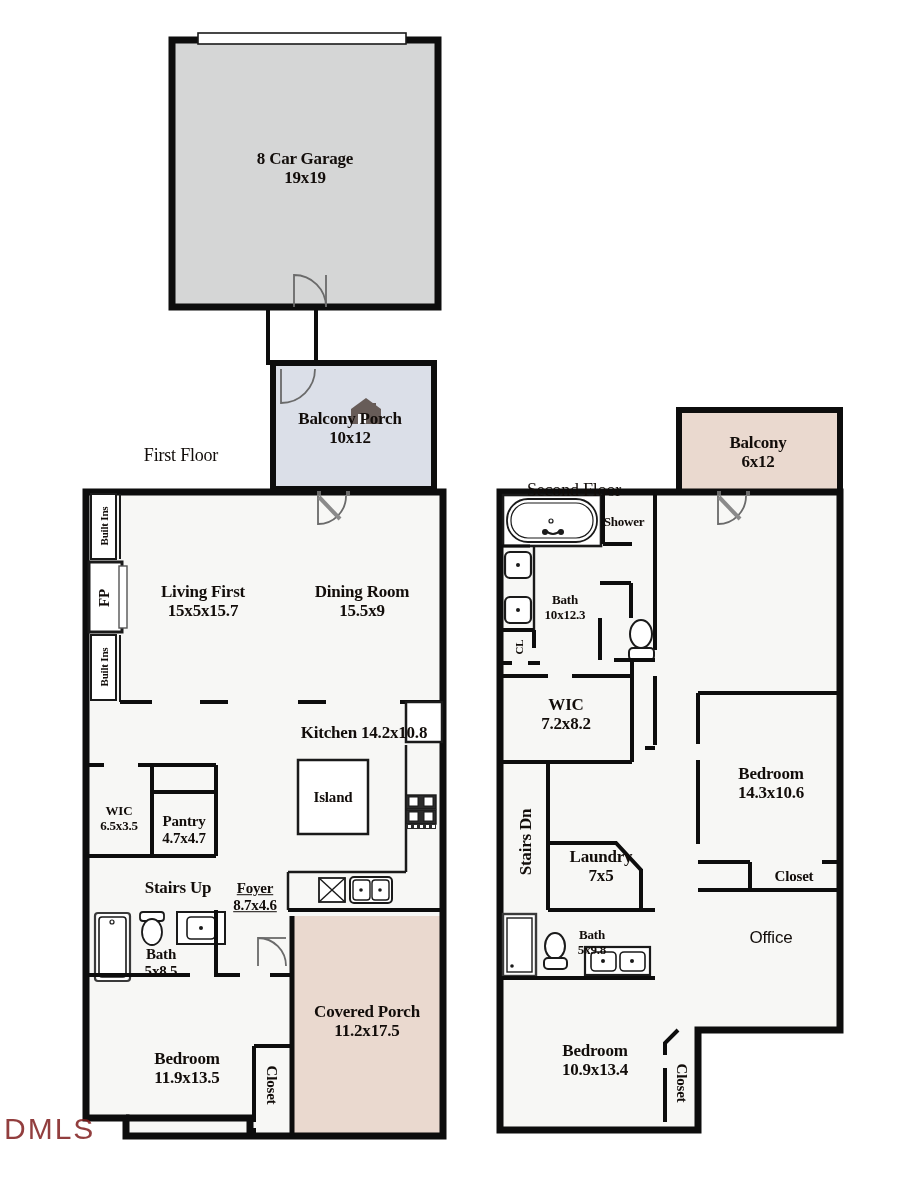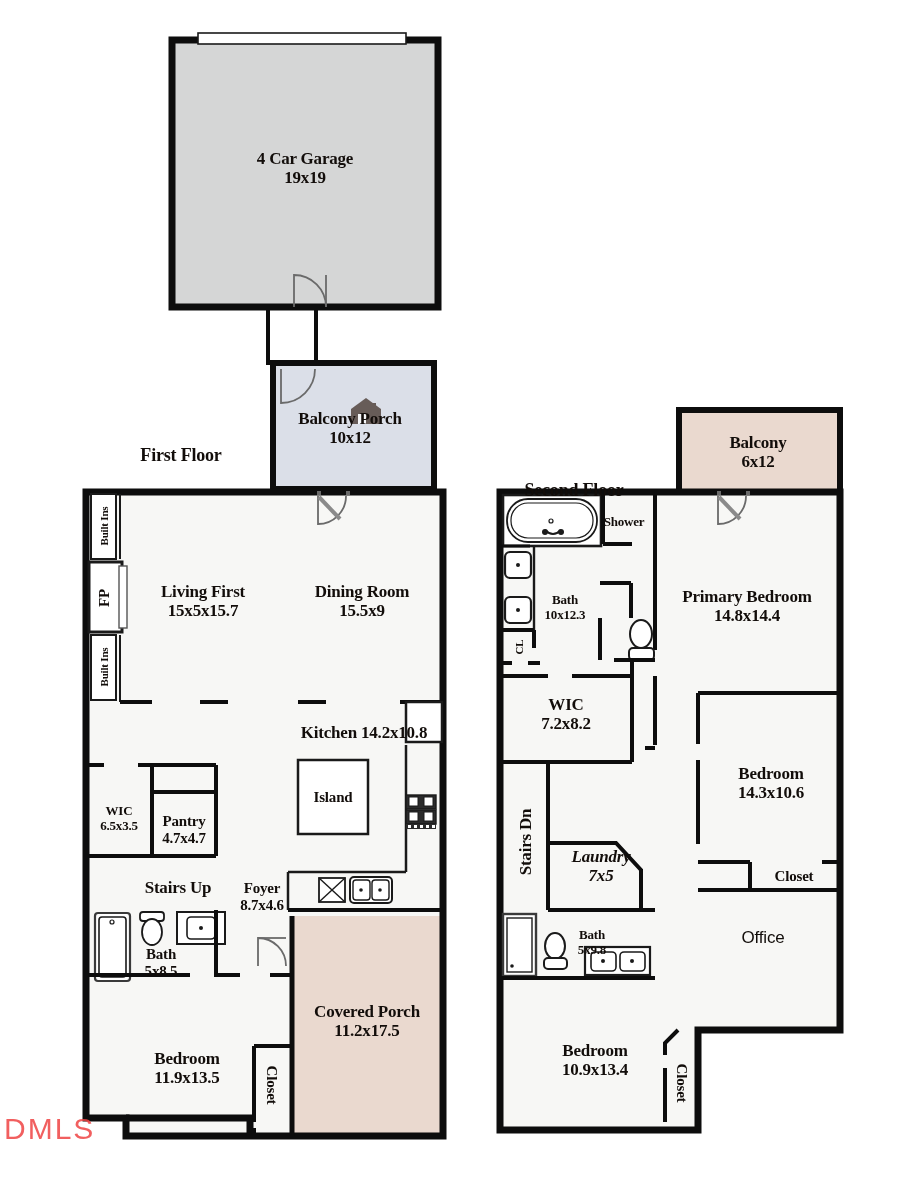--- a/index.html
+++ b/index.html
@@ -34,46 +34,47 @@
     font-weight: bold;
     color: #120d0a;
     text-align: center;
     line-height: 1.12;
     white-space: nowrap;
     letter-spacing: -0.2px;
   }
   .lbl.sans {
     font-family: "Liberation Sans", "DejaVu Sans", sans-serif;
     font-weight: normal;
+    margin-left: 8px;
   }
   .lbl .d2 { display: block; }
   .vert {
     transform-origin: 50% 50%;
   }
   .rot90  { transform: translate(-50%,-50%) rotate(-90deg); }
   .rot270 { transform: translate(-50%,-50%) rotate(90deg); }
   .ctr    { transform: translate(-50%,-50%); }
 
   .floor-title {
     font-size: 18px;
-    font-weight: bold;
+    font-weight: normal;
   }
   .room-name  { font-size: 17px; }
   .room-small { font-size: 13px; margin-top: 8px; }
   .room-tiny  { font-size: 11px; }
   .room-mid   { font-size: 15px; }
 
   #watermark-dmls {
     position: absolute;
     left: 4px;
     top: 1112px;
     font-family: "Liberation Sans", "DejaVu Sans", sans-serif;
     font-size: 30px;
     letter-spacing: 2px;
-    color: #ef4444;
+    color: #7f1d1d;
     font-weight: 300;
     opacity: 0.85;
     user-select: none;
   }
 </style>
 </head>
 <body>
 
 <div id="plan-root">
 
@@ -337,21 +338,21 @@
       <path d="M 351 409 L 366 398 L 381 409 L 381 424 L 351 424 Z" fill="#3b2a22" stroke="none"></path>
       <path d="M 358 424 L 358 414 L 366 414 L 366 424 Z" fill="#ffffff"></path>
       <rect x="371" y="403" width="5" height="8" fill="#3b2a22"></rect>
     </g>
 
   </svg>
 
   <div class="lbl floor-title ctr" style="left:181px; top:455px;">First Floor</div>
 
   <div class="lbl room-name ctr" style="left:305px; top:168px;">
-    <span>4 Car Garage</span>
+    <span>8 Car Garage</span>
     <span class="d2">19x19</span>
   </div>
 
   <div class="lbl room-name ctr" style="left:350px; top:428px;">
     <span>Balcony Porch</span>
     <span class="d2">10x12</span>
   </div>
 
   <div class="lbl room-name ctr" style="left:203px; top:601px;">
     <span>Living First</span>
@@ -372,21 +373,21 @@
     <span class="d2">6.5x3.5</span>
   </div>
 
   <div class="lbl room-mid ctr" style="left:184px; top:830px;">
     <span>Pantry</span>
     <span class="d2">4.7x4.7</span>
   </div>
 
   <div class="lbl room-name ctr" style="left:154px; top:888px;margin-left:24px;">Stairs Up</div>
 
-  <div class="lbl room-mid ctr" style="left:262px; top:897px;">
+  <div class="lbl room-mid ctr" style="left:255px; top:897px;text-decoration:underline;">
     <span>Foyer</span>
     <span class="d2">8.7x4.6</span>
   </div>
 
   <div class="lbl room-mid ctr" style="left:161px; top:963px;">
     <span>Bath</span>
     <span class="d2">5x8.5</span>
   </div>
 
   <div class="lbl room-name ctr" style="left:187px; top:1068px;">
@@ -409,24 +410,20 @@
 
   <div class="lbl floor-title ctr" style="left:574px; top:458px;margin-top:32px;">Second Floor</div>
 
   <div class="lbl room-name ctr" style="left:758px; top:452px;">
     <span>Balcony</span>
     <span class="d2">6x12</span>
   </div>
 
   <div class="lbl room-small ctr" style="left:624px; top:514px;">Shower</div>
 
-  <div class="lbl room-name ctr" style="left:747px; top:606px;">
-    <span>Primary Bedroom</span>
-    <span class="d2">14.8x14.4</span>
-  </div>
 
   <div class="lbl room-small ctr" style="left:565px; top:600px;">
     <span>Bath</span>
     <span class="d2">10x12.3</span>
   </div>
 
   <div class="lbl room-tiny vert rot90" style="left:519px; top:647px;">CL</div>
 
   <div class="lbl room-name ctr" style="left:566px; top:714px;">
     <span>WIC</span>
@@ -435,21 +432,21 @@
 
   <div class="lbl room-name ctr" style="left:771px; top:783px;">
     <span>Bedroom</span>
     <span class="d2">14.3x10.6</span>
   </div>
 
   <div class="lbl room-mid ctr" style="left:794px; top:876px;">Closet</div>
 
   <div class="lbl room-name vert rot90" style="left:526px; top:842px;">Stairs Dn</div>
 
-  <div class="lbl room-name ctr" style="left:601px; top:866px;font-style:italic;">
+  <div class="lbl room-name ctr" style="left:601px; top:866px;">
     <span>Laundry</span>
     <span class="d2">7x5</span>
   </div>
 
   <div class="lbl sans ctr" style="left:763px; top:938px; font-size:17px;">Office</div>
 
   <div class="lbl room-small ctr" style="left:592px; top:935px;">
     <span>Bath</span>
     <span class="d2">5x9.8</span>
   </div>

